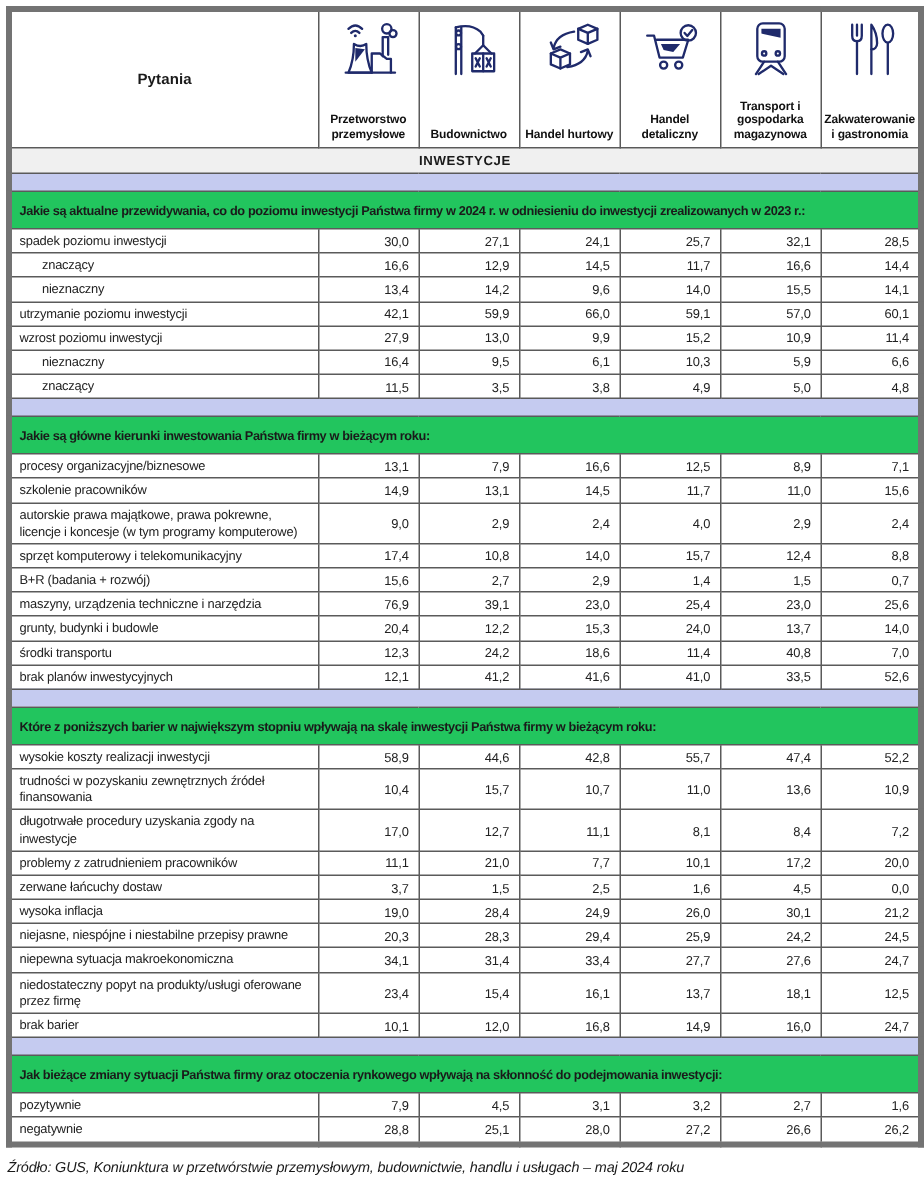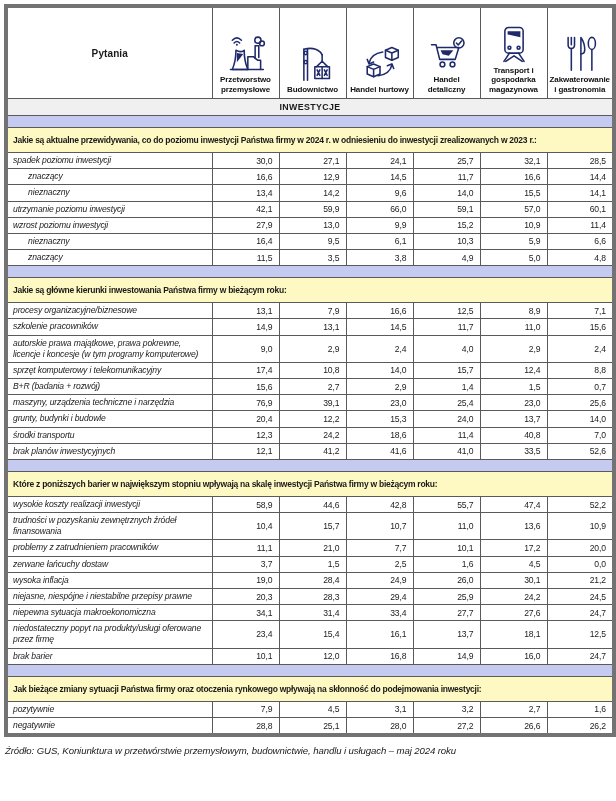--- a/index.html
+++ b/index.html
@@ -23,48 +23,48 @@
 
   .grid th, .grid td { border: 1px solid #5a5a5a; }
 
   
   th.pytania {
     font-weight: bold; font-size: 10px; text-align: center; vertical-align: middle;
     letter-spacing: 0.1px;
   }
   th.sector { padding: 0; vertical-align: bottom; background: #fff; }
   .sector-wrap {
-    display: flex; flex-direction: column; align-items: center; justify-content: flex-end;
+    display: flex; flex-direction: column; align-items: center; justify-content: space-between;
     padding: 3px 1px 4px 1px; min-height: 90px; gap: 1px;
   }
   .sector-label {
     font-size: 8px; line-height: 1.18; text-align: center; color: #111;
     letter-spacing: -0.1px;
   }
   .icon { display: block; }
   .icon .st { stroke: #1f2a6b; stroke-width: 1.7; fill: none; stroke-linecap: round; stroke-linejoin: round; }
   .icon .fl { fill: #1f2a6b; stroke: none; }
 
   
   tr.band-gray td {
     background: #f0f0f0; text-align: center; font-weight: bold;
     font-size: 8.8px; padding: 3px 16px; letter-spacing: 0.4px;
   }
   tr.band-accent td { background: #c5cbf0; height: 12px; padding: 0; }
 
   
   tr.q-title td {
     font-weight: bold; font-size: 8.5px; letter-spacing: -0.25px;
-    padding: 7px 5px; white-space: nowrap; overflow: hidden; background: #fef9c3;
+    padding: 7px 5px; white-space: nowrap; overflow: hidden; background: #22c55e;
   }
 
   
   td.lab {
     font-size: 8.6px; line-height: 1.3; padding: 2px 3px 2px 5px;
-    letter-spacing: -0.15px; color: #222; font-style: italic;
+    letter-spacing: -0.15px; color: #222;
   }
   td.lab.ind { padding-left: 20px; }
   td.val {
     font-size: 8.6px; text-align: right; padding: 2px 6px 2px 1px; color: #222;
     letter-spacing: -0.1px; vertical-align: middle;
   }
 
   .source {
     font-style: italic; font-size: 9.6px; color: #1a1a1a;
     padding: 8px 1px 0 1px; letter-spacing: -0.1px;
@@ -375,20 +375,29 @@
         <tr>
           <td class="lab">trudności w pozyskaniu zewnętrznych źródeł finansowania</td>
           <td class="val">10,4</td>
           <td class="val">15,7</td>
           <td class="val">10,7</td>
           <td class="val">11,0</td>
           <td class="val">13,6</td>
           <td class="val">10,9</td>
         </tr>
         <tr>
+          <td class="lab">długotrwałe procedury uzyskania zgody na inwestycje</td>
+          <td class="val">17,0</td>
+          <td class="val">12,7</td>
+          <td class="val">11,1</td>
+          <td class="val">8,1</td>
+          <td class="val">8,4</td>
+          <td class="val">7,2</td>
+        </tr>
+        <tr>
           <td class="lab">problemy z zatrudnieniem pracowników</td>
           <td class="val">11,1</td>
           <td class="val">21,0</td>
           <td class="val">7,7</td>
           <td class="val">10,1</td>
           <td class="val">17,2</td>
           <td class="val">20,0</td>
         </tr>
         <tr>
           <td class="lab">zerwane łańcuchy dostaw</td>

